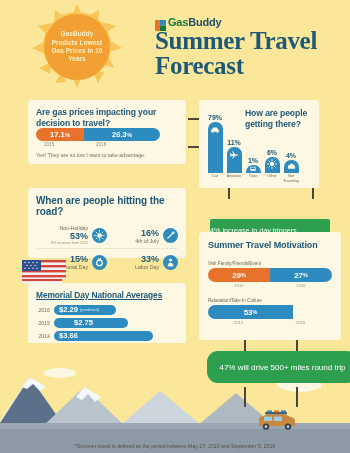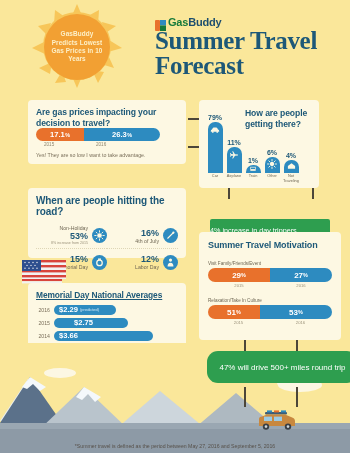--- a/index.html
+++ b/index.html
@@ -340,21 +340,21 @@
       <div class="when-ico">
         <svg width="11" height="11" viewBox="0 0 12 12">
           <circle cx="6" cy="6.5" r="3" fill="none" stroke="#fdf8e3" stroke-width="1.4"></circle>
           <rect x="4.4" y="1.6" width="3.2" height="1.6" fill="#fdf8e3"></rect>
         </svg>
       </div>
     </div>
 
     <div class="when-cell">
       <div class="when-txt">
-        <div class="when-pct">12%</div>
+        <div class="when-pct">33%</div>
         <div class="when-label">Labor Day</div>
       </div>
       <div class="when-ico">
         <svg width="11" height="11" viewBox="0 0 12 12">
           <circle cx="6" cy="3.4" r="1.7" fill="#fdf8e3"></circle>
           <path d="M2.8 10.4 Q2.8 6.2 6 6.2 Q9.2 6.2 9.2 10.4 Z" fill="#fdf8e3"></path>
         </svg>
       </div>
     </div>
 
@@ -460,24 +460,20 @@
     </div>
     <div class="motiv-years">
       <span style="width:62px;">2015</span>
       <span style="width:62px;">2016</span>
     </div>
   </div>
 
   <div class="motiv-group">
     <div class="motiv-label">Relaxation/Take In Culture</div>
     <div class="motiv-bar">
-      <div class="motiv-seg m-a" style="width:61px;">
-          <span>51</span>
-          <span class="pct-sm">%</span>
-        </div>
       <div class="motiv-seg m-b" style="width:85px;">
           <span>53</span>
           <span class="pct-sm">%</span>
         </div>
     </div>
     <div class="motiv-years">
       <span style="width:61px;">2015</span>
       <span style="width:63px;">2016</span>
     </div>
   </div>

